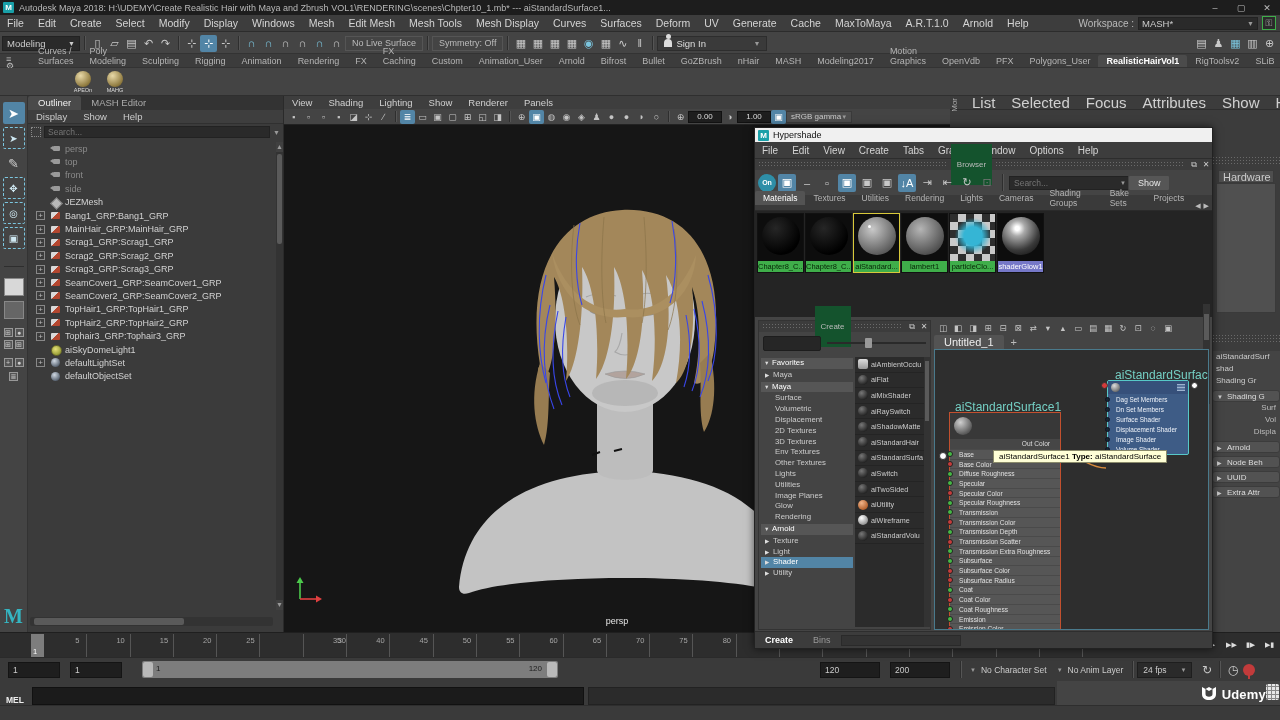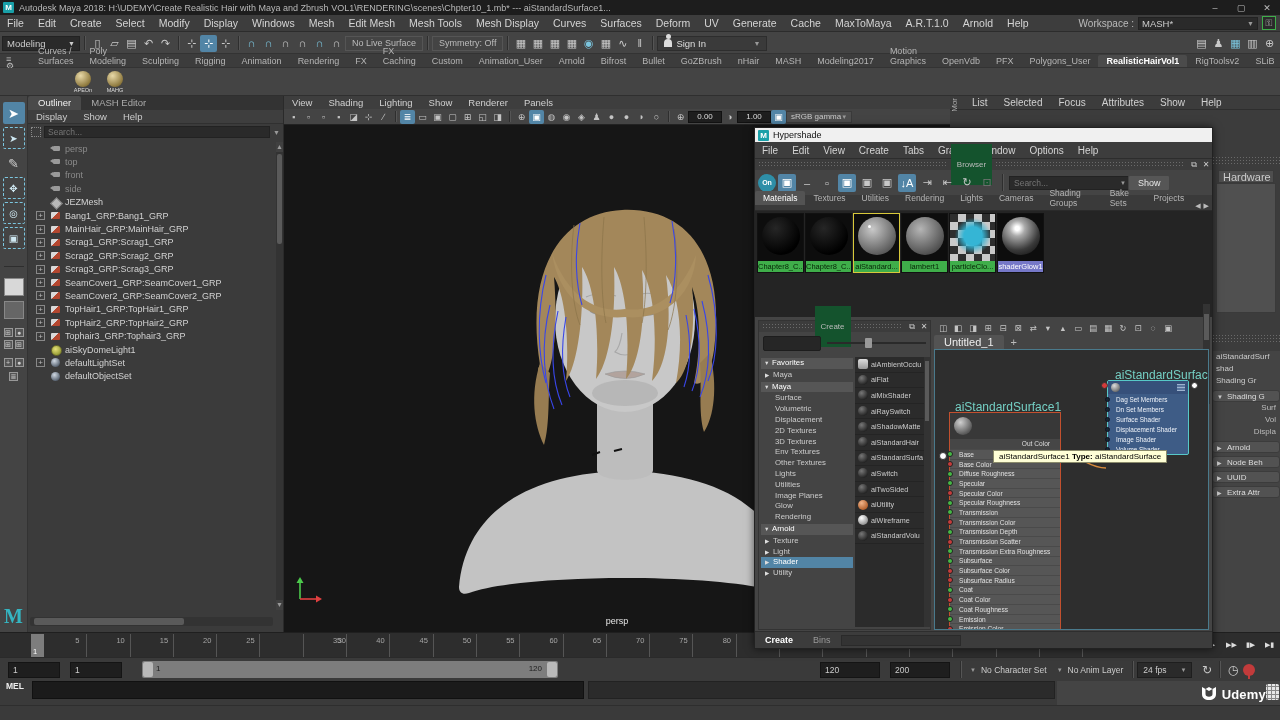--- a/index.html
+++ b/index.html
@@ -88,21 +88,21 @@
   .vp-menu span{padding:0 8px;color:#d0d0d0;}
   .vp-icons{height:16px;display:flex;align-items:center;background:#444;border-bottom:1px solid #222;padding:0 2px;}
   .vico{width:15px;height:14px;font-size:9px;color:#c4c4c4;display:flex;align-items:center;justify-content:center;}
   .vico.active{background:#5285a6;border-radius:2px;color:#fff;}
   .vfield{width:34px;height:12px;background:#1e1e1e;border:1px solid #111;color:#ddd;font-size:8px;display:flex;align-items:center;justify-content:center;}
   .vdd{height:12px;background:#4e4e4e;border:1px solid #3a3a3a;color:#c9c9c9;font-size:8px;display:flex;align-items:center;padding:0 4px;}
   .persp-label{position:absolute;left:0;right:0;bottom:6px;text-align:center;font-size:9px;color:#e5e5e5;}
 
   
   .rightdock{left:950px;top:96px;width:330px;height:536px;background:#3c3c3c;}
-  .ae-menu{height:14px;display:flex;align-items:center;font-size:10px;background:#3c3c3c;border-bottom:1px solid #2e2e2e;padding-left:14px;}
+  .ae-menu{height:14px;display:flex;align-items:center;font-size:15px;background:#3c3c3c;border-bottom:1px solid #2e2e2e;padding-left:14px;}
   .ae-menu span{padding:0 8px;color:#d0d0d0;}
   .vlabel{position:absolute;left:0;top:2px;font-size:8px;color:#aaa;writing-mode:vertical-rl;transform:rotate(180deg);}
   .dots{background-image:radial-gradient(#6a6a6a 0.8px,transparent 0.9px);background-size:3px 3px;}
   .hw-tab{position:absolute;left:268px;top:74px;width:56px;height:13px;background:#4e4e4e;font-size:11px;color:#ccc;line-height:13px;padding-left:4px;border:1px solid #3a3a3a;}
   .hw-view{position:absolute;left:266px;top:87px;width:60px;height:130px;background:#505050;border:1px solid #3a3a3a;}
   .ae-body{position:absolute;left:262px;top:255px;width:68px;bottom:0;background:#444;font-size:8px;}
   .ae-row{height:12px;line-height:12px;color:#ccc;padding-left:4px;}
   .ae-row.style-section{background:#525252;border-radius:3px;margin-top:3px;border:1px solid #3c3c3c;color:#ddd;}
   .ae-row.style-row{text-align:right;padding-right:4px;color:#bbb;}
   .ae-row .arrow{display:inline-block;width:10px;font-size:6px;color:#ccc;}
@@ -205,21 +205,21 @@
   .tbtn{width:17px;height:17px;font-size:7px;color:#ddd;display:flex;align-items:center;justify-content:center;}
   .rangerow{left:0;top:657px;width:1280px;height:24px;background:#3a3a3a;display:flex;align-items:center;border-top:1px solid #2a2a2a;font-size:9px;}
   .rfield{height:16px;background:#1e1e1e;border:1px solid #141414;color:#ccc;font-size:8.5px;display:flex;align-items:center;padding:0 4px;}
   .rangebar{position:relative;height:17px;background:#7d7d7d;border-radius:2px;color:#1d1d1d;font-size:8px;}
   .rhandle{position:absolute;top:1px;bottom:1px;width:10px;background:#b9b9b9;border-radius:2px;}
   .rdd{height:16px;display:flex;align-items:center;gap:5px;color:#ccc;font-size:8.5px;padding:0 5px;}
   .rdd .arr{font-size:6px;color:#999;}
   .fpsbox{height:16px;background:#2a2a2a;border:1px solid #1e1e1e;display:flex;align-items:center;color:#ccc;font-size:8.5px;padding:0 5px;gap:14px;}
   .keyicon{width:12px;height:12px;border-radius:50%;background:#c23b3b;position:relative;}
   .keyicon::after{content:"";position:absolute;left:5px;top:9px;width:2px;height:6px;background:#c23b3b;}
-  .melrow{left:0;top:681px;width:1057px;height:24px;background:#3a3a3a;display:flex;align-items:flex-start;gap:4px;padding:0 2px;}
+  .melrow{left:0;top:681px;width:1057px;height:24px;background:#3a3a3a;display:flex;align-items:flex-end;gap:4px;padding:0 2px;}
   .mel-label{font-size:8.5px;color:#eee;font-weight:bold;padding:0 4px;}
   .mel-input{width:552px;height:18px;background:#1b1b1b;border:1px solid #111;color:#ccc;font-size:9px;padding:0 4px;font-family:"DejaVu Sans Mono",monospace;}
   .mel-output{flex:1;height:18px;background:#2b2b2b;border:1px solid #222;}
   .bottomstrip{left:0;top:705px;width:1280px;height:15px;background:#3a3a3a;border-top:1px solid #2e2e2e;}
   .udemy{right:14px;top:686px;display:flex;align-items:center;gap:4px;color:#fff;z-index:60;}
   .udemy .brand{font-size:13px;font-weight:bold;letter-spacing:.2px;}
   .calcicon{position:absolute;right:1px;top:684px;width:13px;height:16px;background:#e8e8e8;border-radius:2px;z-index:60;background-image:linear-gradient(#888 1px,transparent 1px),linear-gradient(90deg,#888 1px,transparent 1px);background-size:4px 4px;background-position:1px 6px;}
 </style>
 </head>
 <body>

